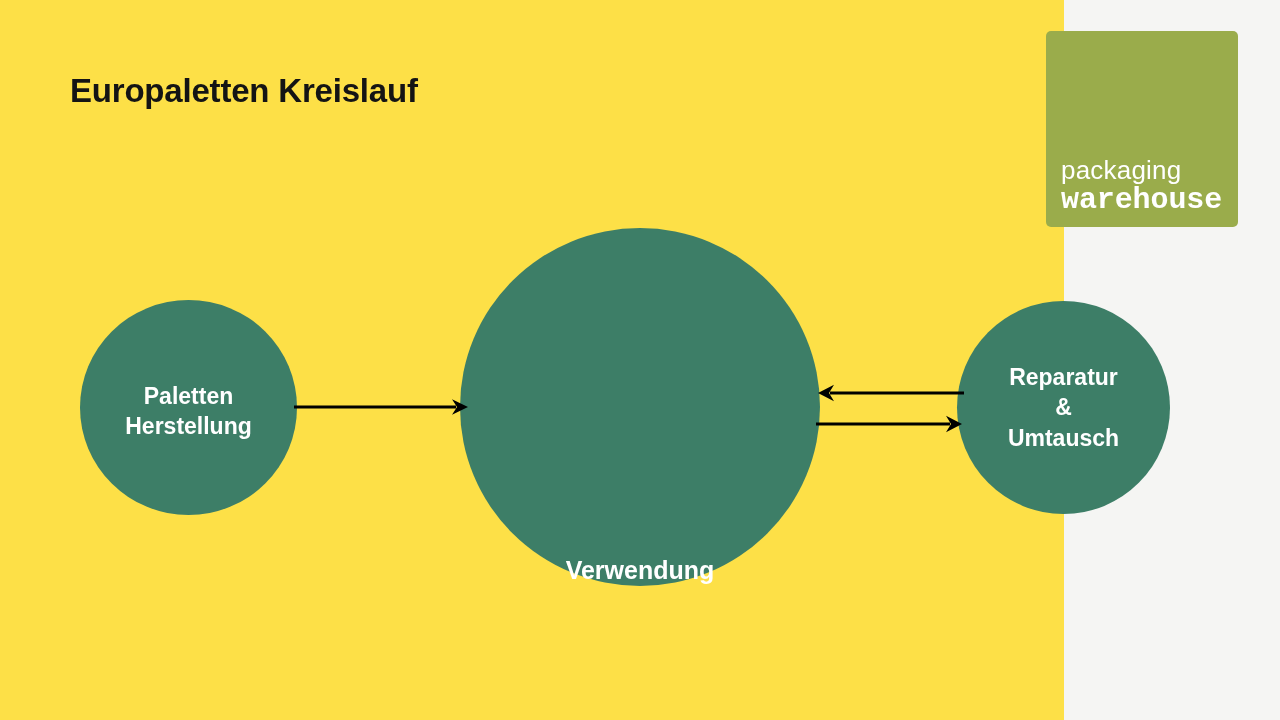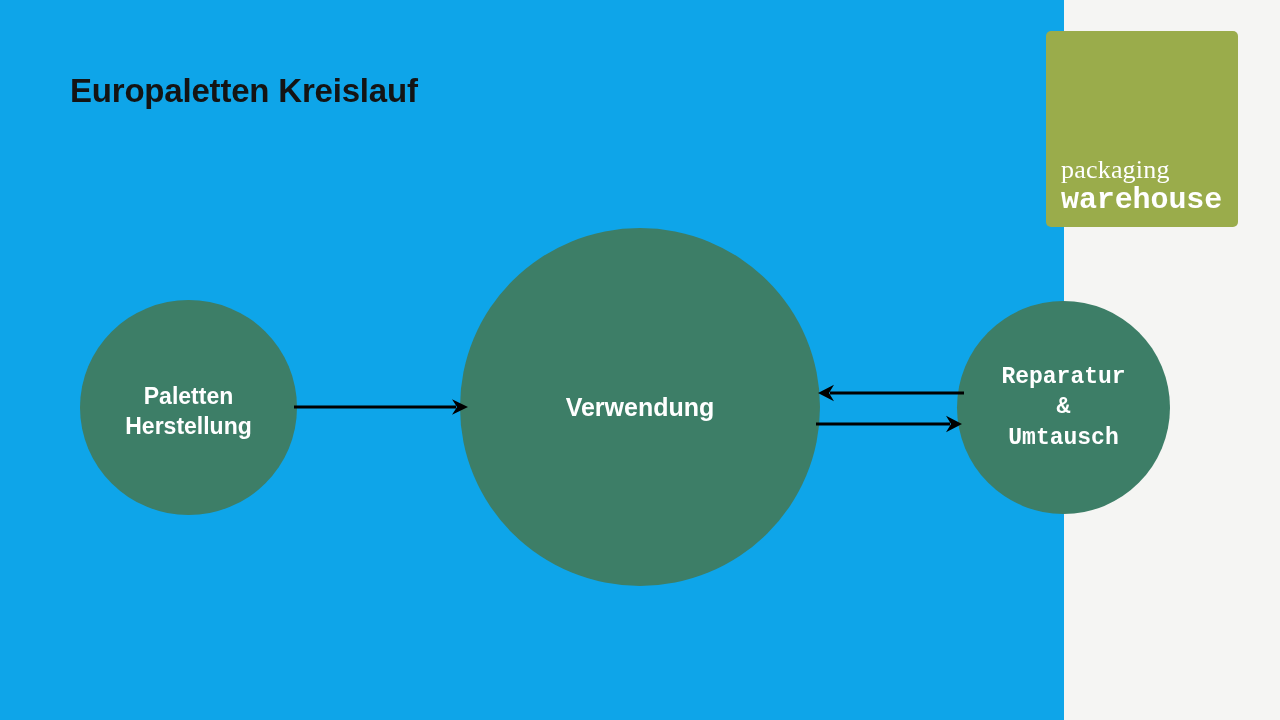--- a/index.html
+++ b/index.html
@@ -13,21 +13,21 @@
     overflow: hidden;
     background: #f5f5f3;
     font-family: "Liberation Sans", "DejaVu Sans", sans-serif;
     -webkit-font-smoothing: antialiased;
   }
 
   #slide {
     position: relative;
     width: 1064px;
     height: 720px;
-    background: #0ea5e9;
+    background: #fde047;
   }
 
   
   #page-title {
     position: absolute;
     left: 70px;
     top: 72px;
     font-size: 33px;
     font-weight: 700;
     color: #141414;
@@ -52,21 +52,21 @@
     bottom: 11px;
     width: 170px;
   }
   .logo-line1 {
     display: block;
     font-size: 26px;
     font-weight: 300;
     color: #ffffff;
     line-height: 1.02;
     letter-spacing: 0.2px;
-    font-family: Liberation Serif, serif;
+    font-family: Liberation Sans, sans-serif;
   }
   .logo-line2 {
     display: block;
     font-size: 30px;
     font-weight: 700;
     color: #ffffff;
     line-height: 1.08;
     letter-spacing: -0.1px;
     font-family: Liberation Mono, monospace;
   }
@@ -96,29 +96,29 @@
     width: 217px;
     height: 215px;
   }
   #node-production .node-label { font-size: 23px; margin-top: 8px; }
 
   #node-usage {
     left: 460px;
     top: 228px;
     width: 360px;
     height: 358px;
+    align-items: flex-end;
   }
   #node-usage .node-label { font-size: 25px; }
 
   #node-repair {
     left: 957px;
     top: 301px;
     width: 213px;
     height: 213px;
-    font-family: Liberation Mono, monospace;
   }
   #node-repair .node-label { font-size: 23px; line-height: 1.32; }
 
   
   .arrow-svg {
     position: absolute;
     overflow: visible;
   }
   #arrow-production-to-usage {
     left: 294px;

